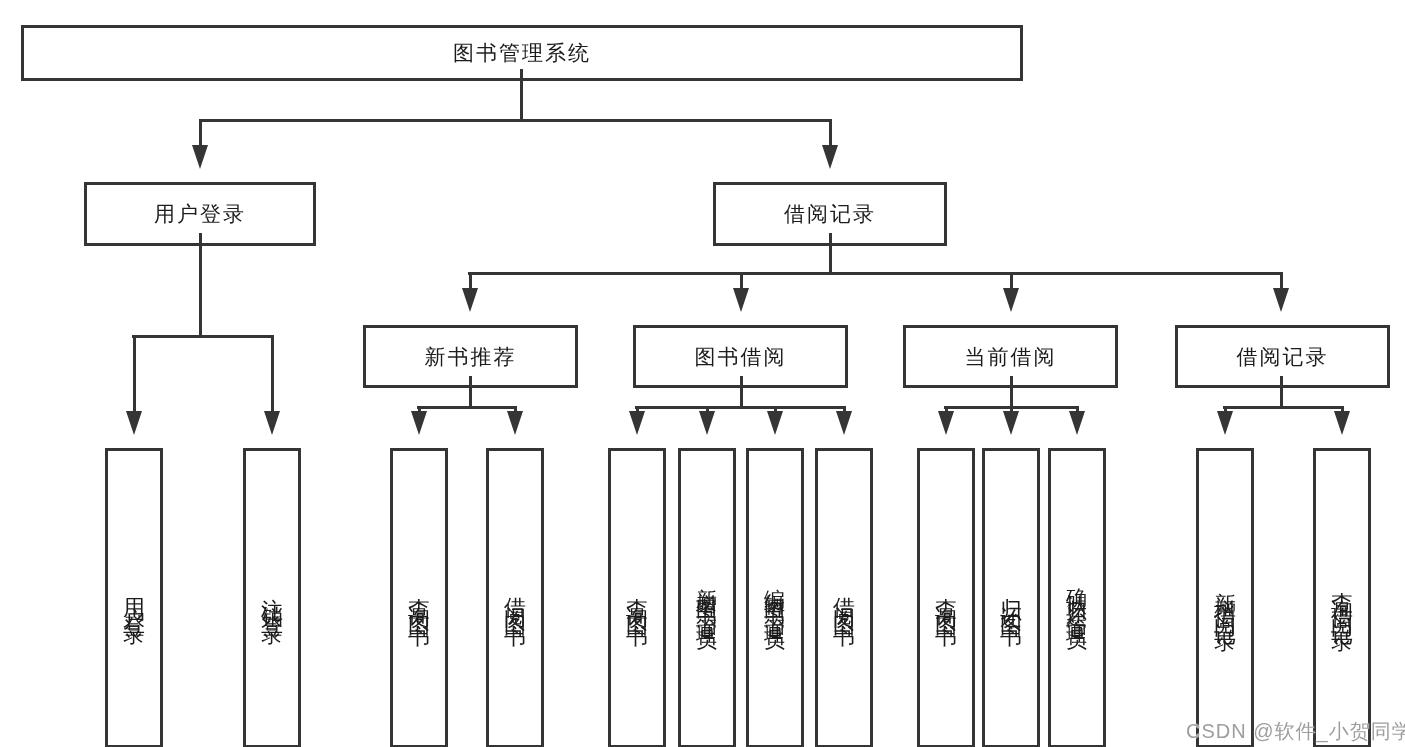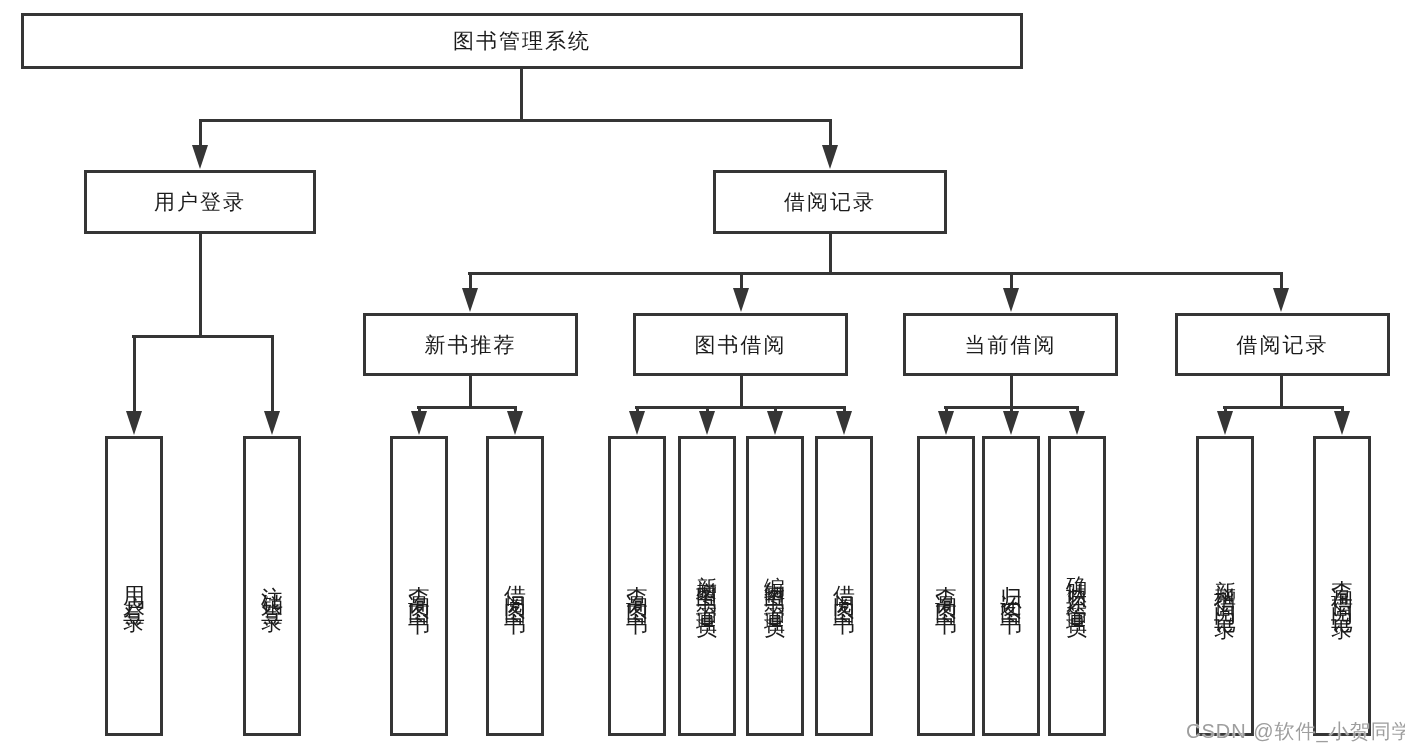--- a/index.html
+++ b/index.html
@@ -14,21 +14,21 @@
     width:1405px;height:747px;
     background:#ffffff;
     font-family:"Liberation Sans","DejaVu Sans",sans-serif;
     color:var(--text);
     overflow:hidden;
   }
   .box{
     position:absolute;
     border:3px solid var(--line);
     background:#ffffff;
-    display:flex;align-items:center;justify-content:center;
+    display:flex;align-items:center;justify-content:center;margin-top:12px;
   }
   .hlabel{
     font-size:21px;
     letter-spacing:2px;
     color:var(--text);
     white-space:nowrap;
   }
   .vlabel{
     writing-mode:vertical-rl;
     text-orientation:mixed;

